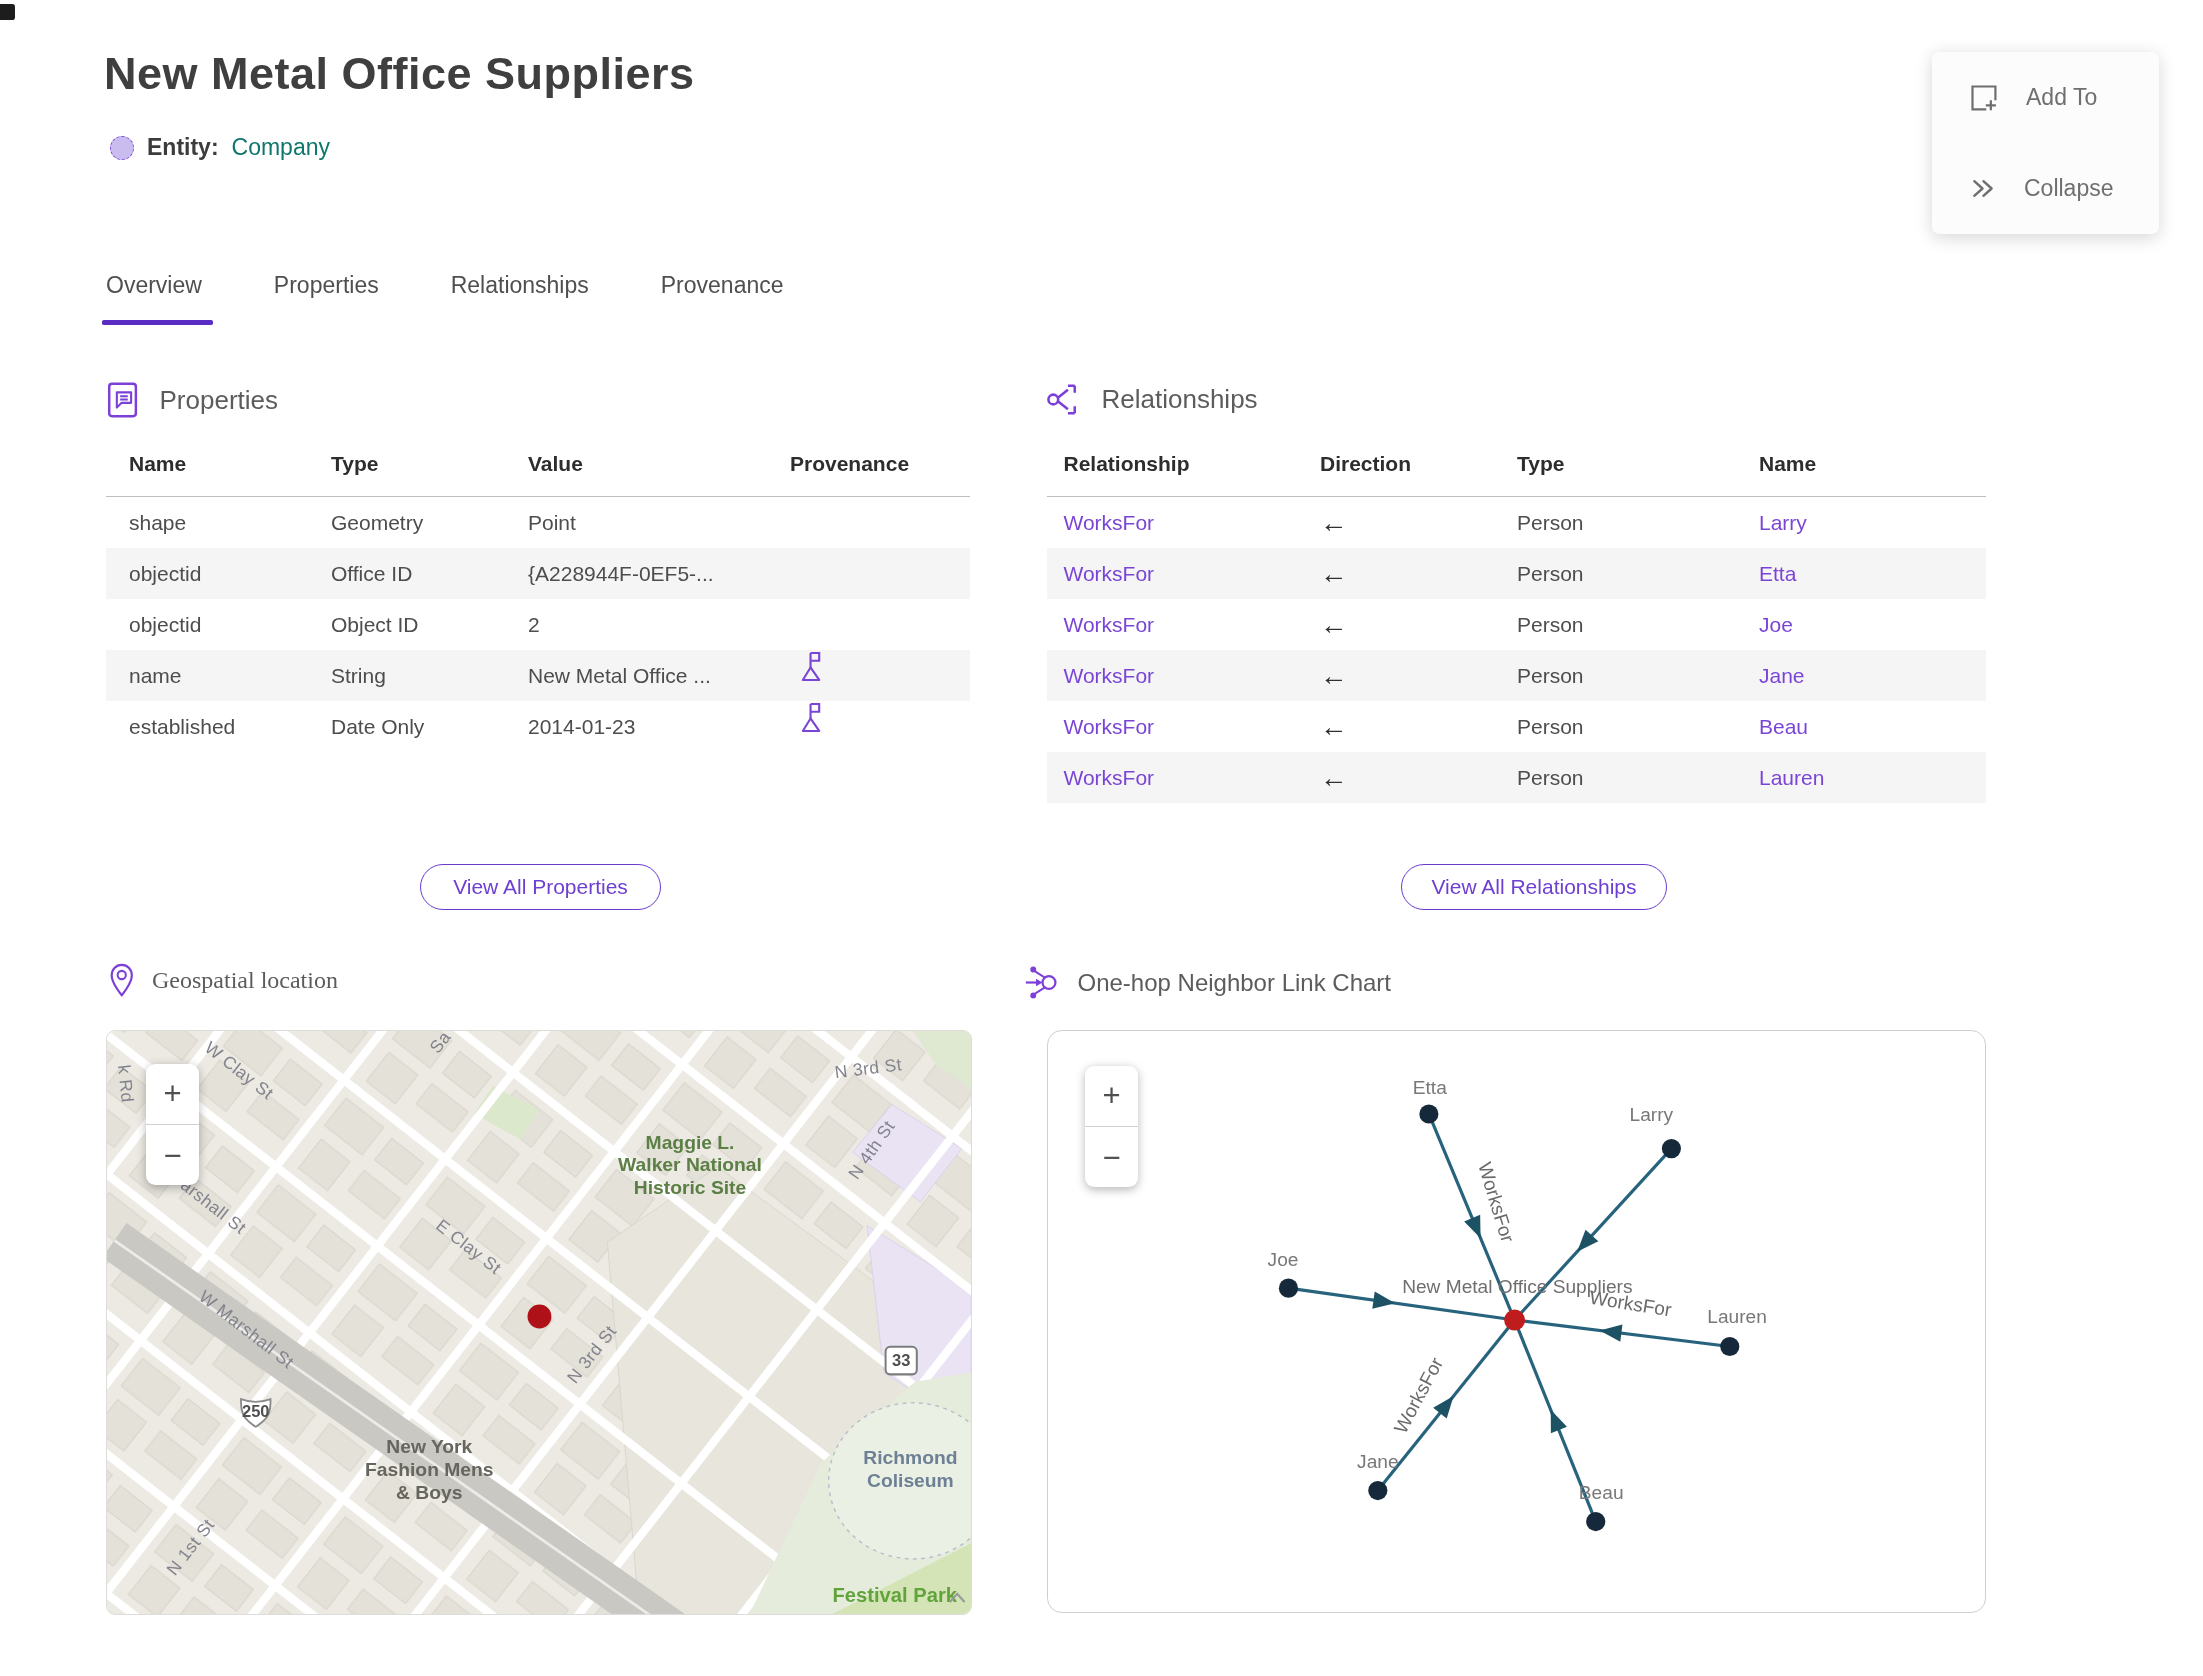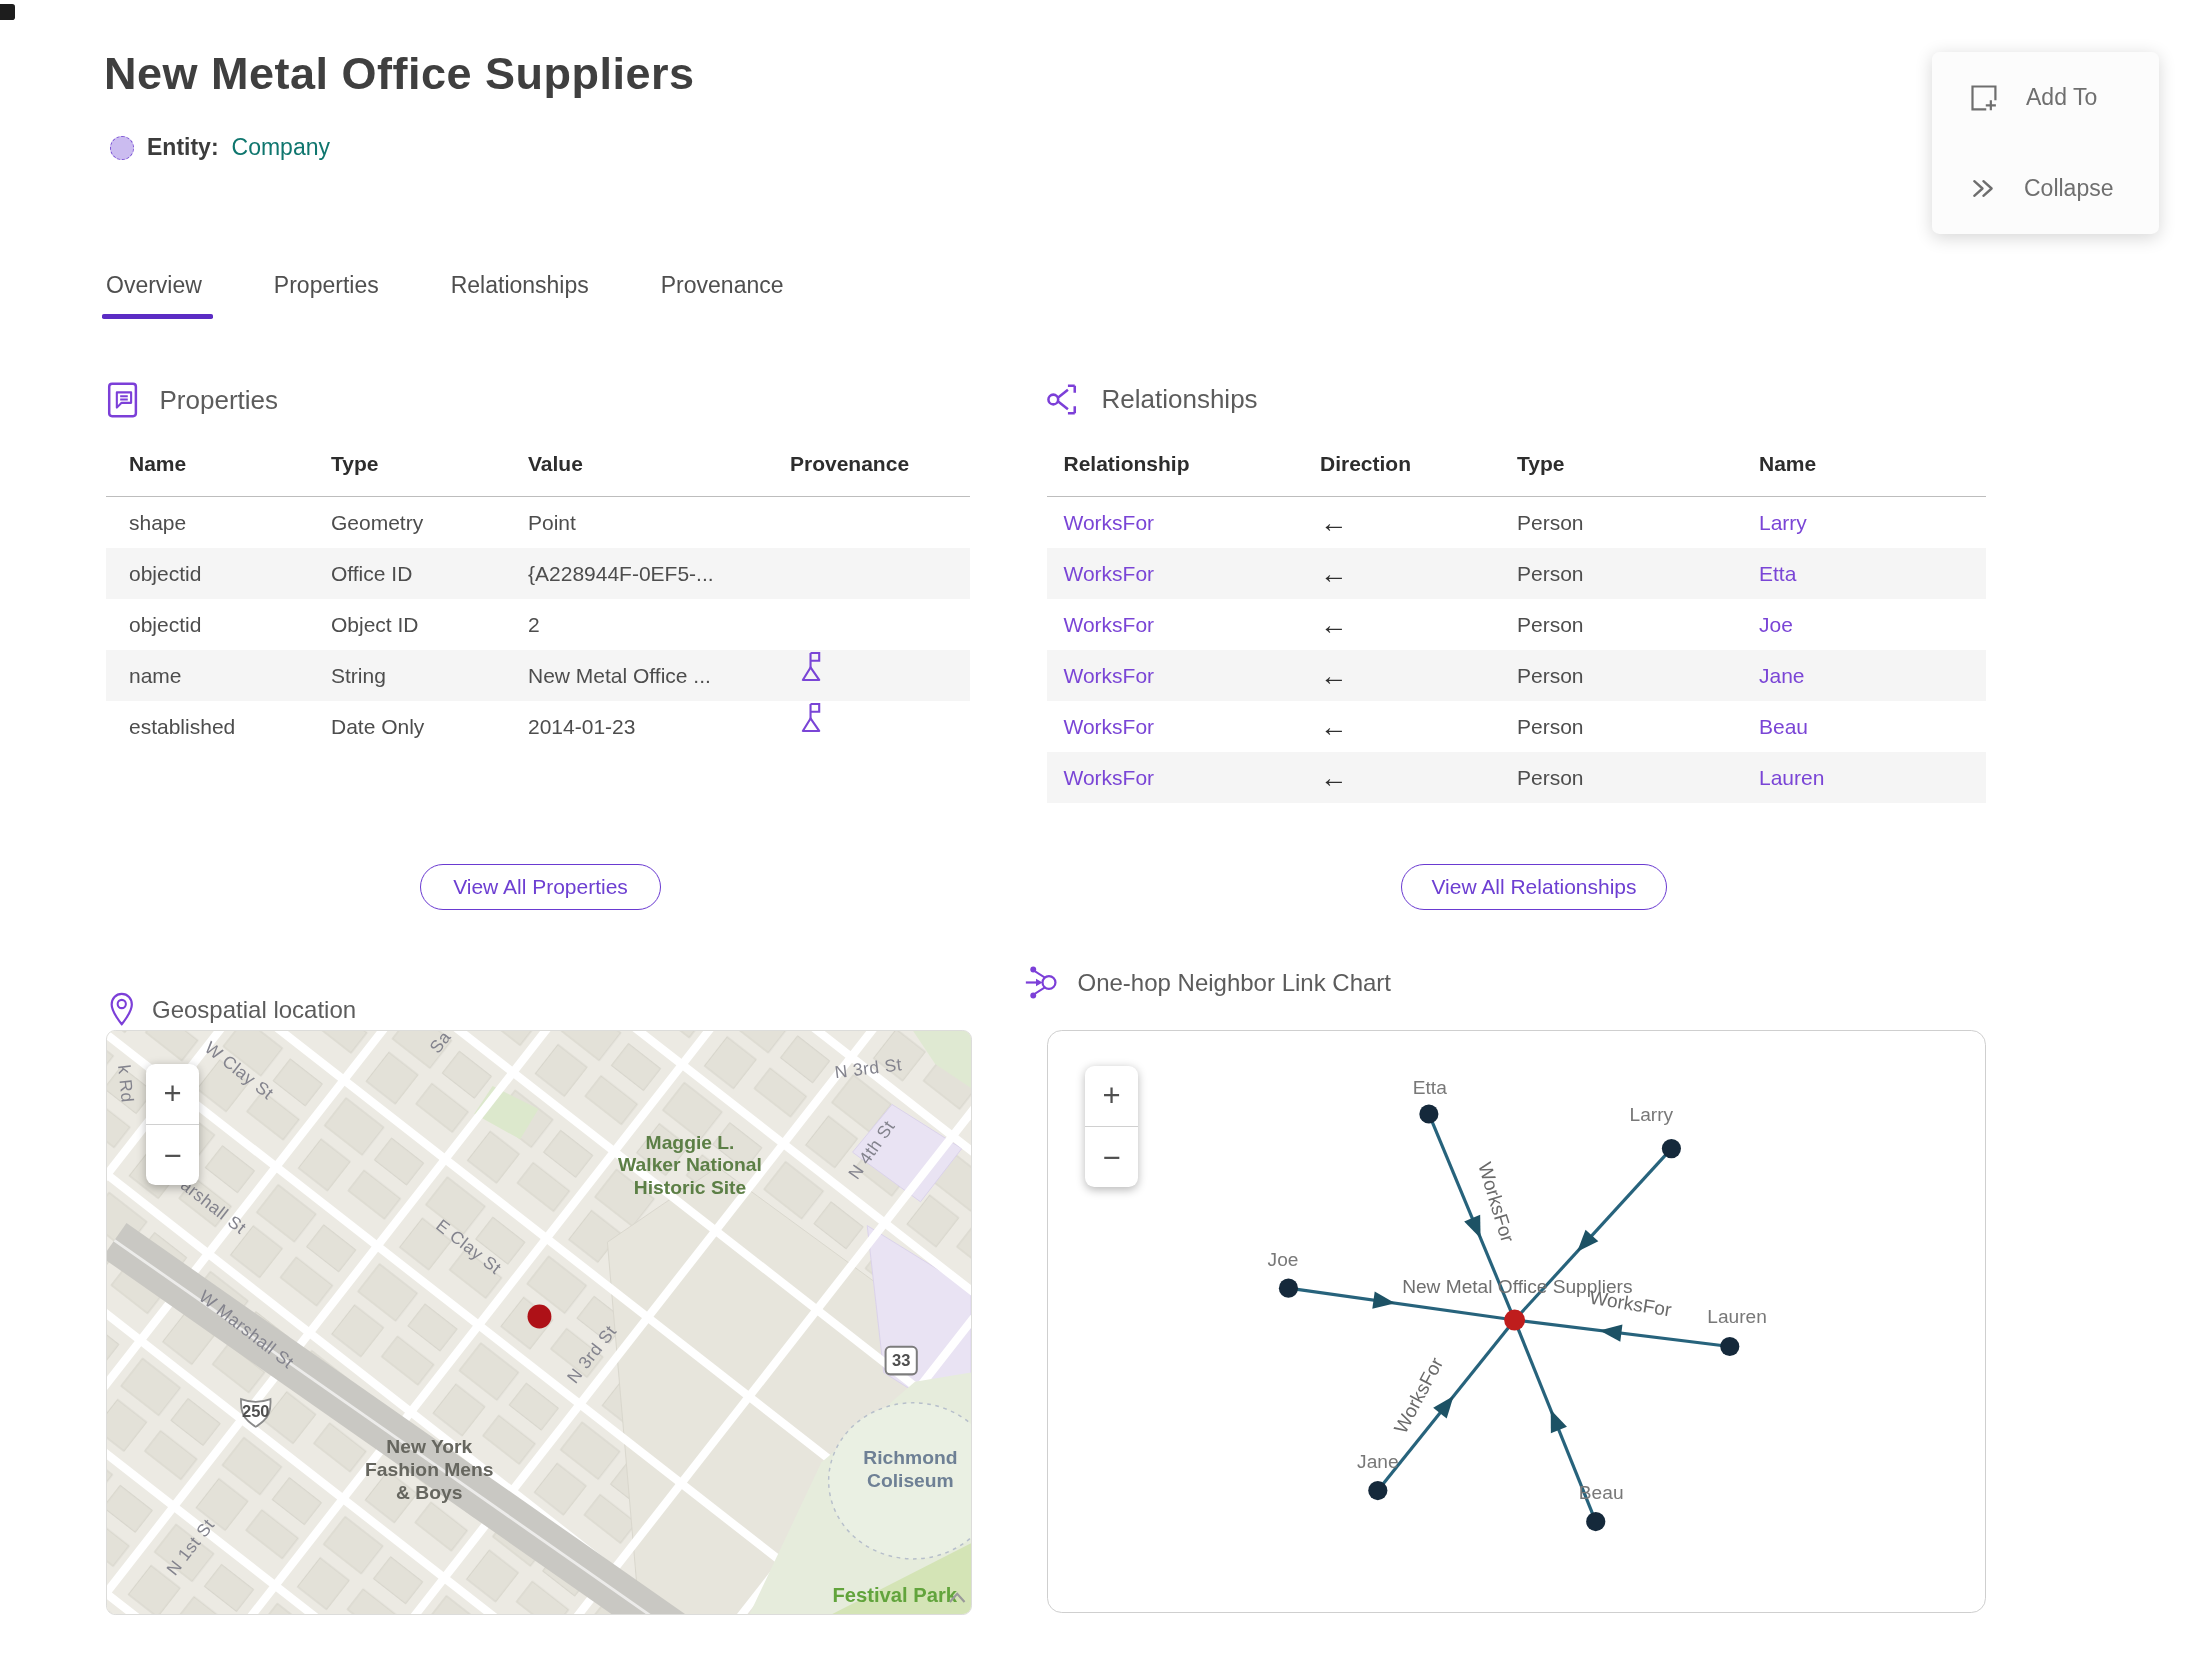--- a/index.html
+++ b/index.html
@@ -19,21 +19,21 @@
 
   
   .actions-panel{left:1932px;top:52px;width:227px;height:182px;background:#fcfcfc;border-radius:7.3px;
                  box-shadow:0 3.7px 16.5px rgba(0,0,0,.16);}
   .action-item{position:absolute;left:0;width:100%;height:91px;display:flex;align-items:center;
                padding-left:35px;box-sizing:border-box;gap:26px;font-size:23px;color:#6f6f6f;cursor:pointer;}
   .action-item svg{flex:0 0 auto;}
 
   
   .tabs{left:106px;top:272px;display:flex;}
-  .tab{font-size:23px;color:#4f4f4f;margin-right:72px;position:relative;padding-bottom:20px;cursor:pointer;}
+  .tab{font-size:23px;color:#4f4f4f;margin-right:72px;position:relative;padding-bottom:26px;cursor:pointer;}
   .tab.active::after{content:"";position:absolute;left:-3.7px;right:-11px;bottom:0;height:4.6px;background:#5b2cc4;border-radius:1.8px;}
 
   
   .section-header{display:flex;align-items:center;gap:16.5px;}
   .section-header .stitle{font-size:26px;color:#5c5c5c;}
   .section-header.small .stitle{font-size:24px;}
 
   
   .dtable{position:absolute;}
   .thead{position:relative;height:57px;border-bottom:1.8px solid #bdbdbd;}
@@ -212,21 +212,21 @@
     </div>
     <div class="trow odd">
       <span class="purple-link" style="left:16.5px">WorksFor</span>
       <span class="dir-arrow" style="left:273px">←</span>
       <span style="left:470px">Person</span>
       <span class="purple-link" style="left:712px">Lauren</span>
     </div>
   </div>
 <div class="pill-btn" style="left:1401px;top:864px;width:266px;">View All Relationships</div>
 
-<div class="abs section-header small" style="left:108px;top:991px;">
+<div class="abs section-header small" style="left:108px;top:962px;font-family:Liberation Serif, serif;">
   <svg width="27.5" height="37" viewBox="0 0 30 40">
     <path d="M15 3 C8.5 3 4 8 4 14.5 C4 23 15 36 15 36 S26 23 26 14.5 C26 8 21.5 3 15 3 Z" fill="none" stroke="#7c3fd8" stroke-width="2.4"></path>
     <circle cx="15" cy="14" r="4.5" fill="none" stroke="#7c3fd8" stroke-width="2.2"></circle>
   </svg>
   <span class="stitle">Geospatial location</span>
 </div>
 
 <div class="abs map-card">
   <svg id="map-svg" width="864" height="583" viewBox="0 0 941 635">
     <defs>

